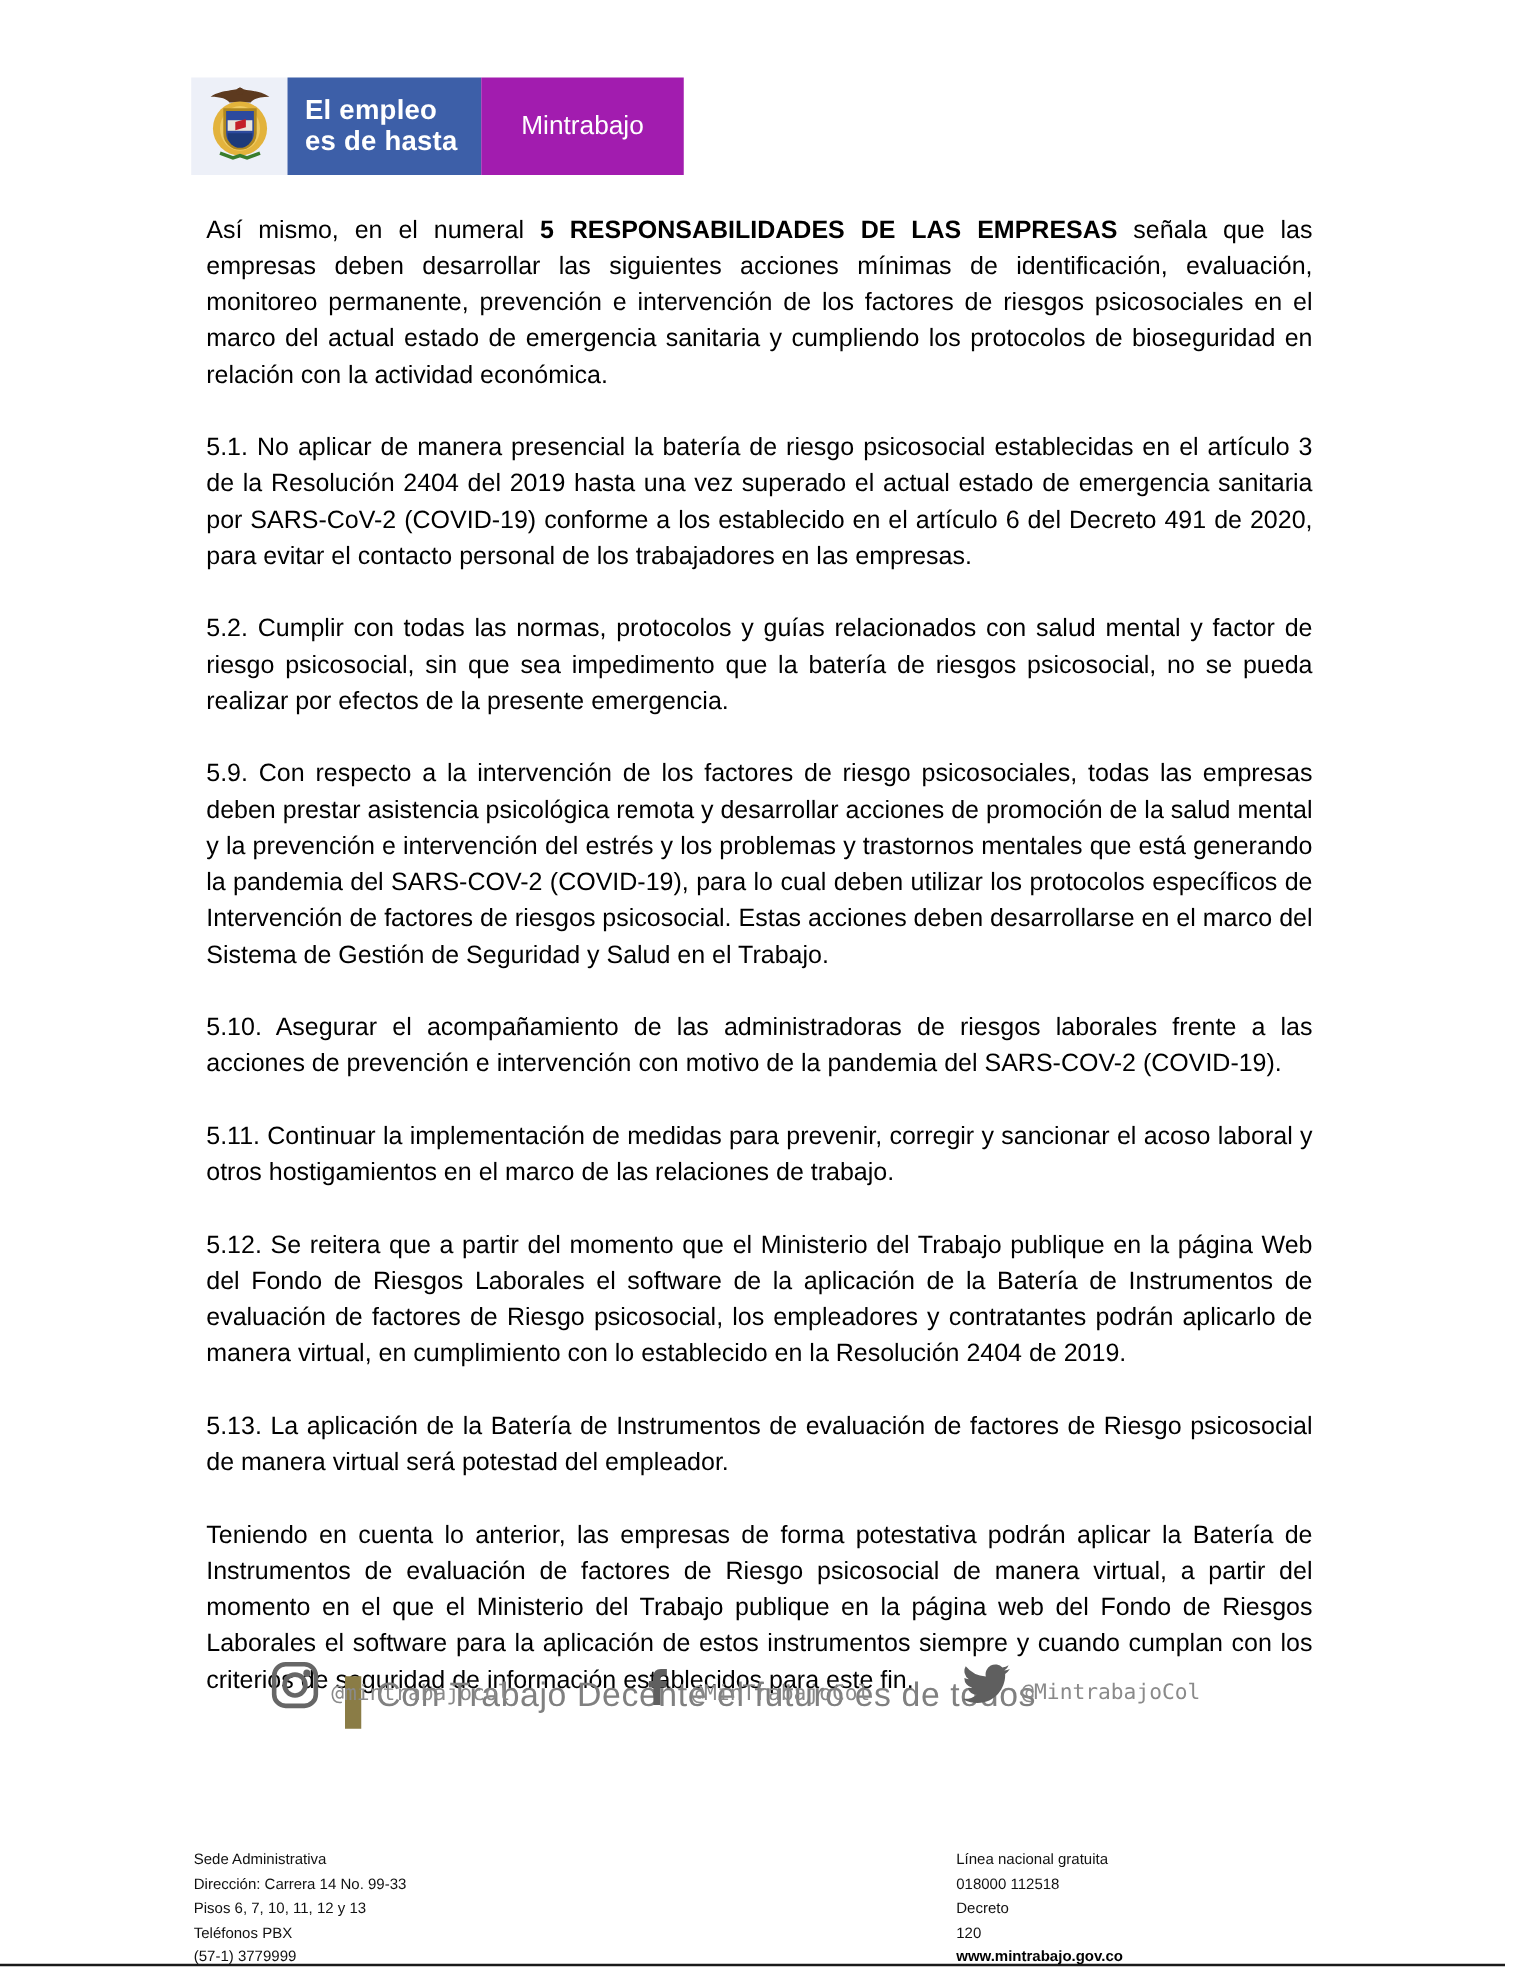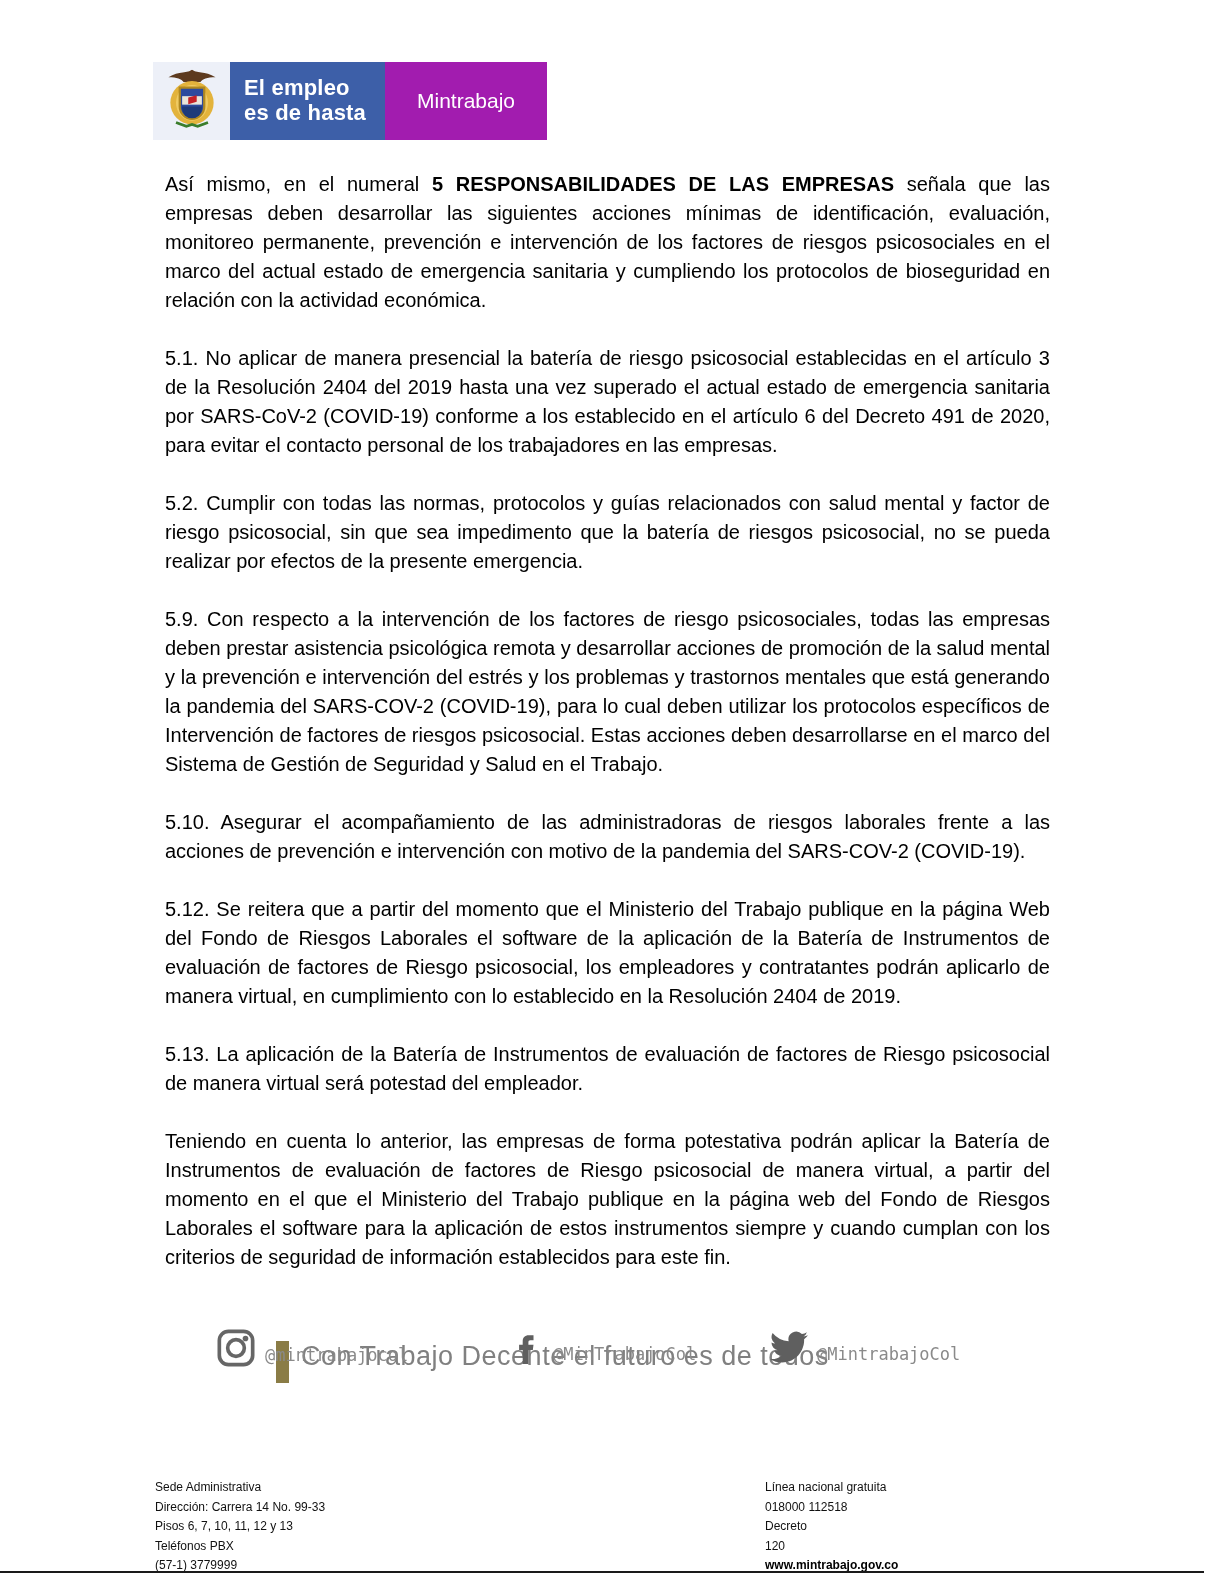--- a/index.html
+++ b/index.html
@@ -103,20 +103,21 @@
       <span>Mintrabajo</span>
     </div>
   </div>
 
   <div class="content">
     <p class="para"><span>Así mismo, en el numeral </span><b>5 RESPONSABILIDADES DE LAS EMPRESAS</b><span> señala que las empresas deben desarrollar las siguientes acciones mínimas de identificación, evaluación, monitoreo permanente, prevención e intervención de los factores de riesgos psicosociales en el marco del actual estado de emergencia sanitaria y cumpliendo los protocolos de bioseguridad en relación con la actividad económica.</span></p>
     <p class="para">5.1. No aplicar de manera presencial la batería de riesgo psicosocial establecidas en el artículo 3 de la Resolución 2404 del 2019 hasta una vez superado el actual estado de emergencia sanitaria por SARS-CoV-2 (COVID-19) conforme a los establecido en el artículo 6 del Decreto 491 de 2020, para evitar el contacto personal de los trabajadores en las empresas.</p>
     <p class="para">5.2. Cumplir con todas las normas, protocolos y guías relacionados con salud mental y factor de riesgo psicosocial, sin que sea impedimento que la batería de riesgos psicosocial, no se pueda realizar por efectos de la presente emergencia.</p>
     <p class="para">5.9. Con respecto a la intervención de los factores de riesgo psicosociales, todas las empresas deben prestar asistencia psicológica remota y desarrollar acciones de promoción de la salud mental y la prevención e intervención del estrés y los problemas y trastornos mentales que está generando la pandemia del SARS-COV-2 (COVID-19), para lo cual deben utilizar los protocolos específicos de Intervención de factores de riesgos psicosocial. Estas acciones deben desarrollarse en el marco del Sistema de Gestión de Seguridad y Salud en el Trabajo.</p>
     <p class="para">5.10. Asegurar el acompañamiento de las administradoras de riesgos laborales frente a las acciones de prevención e intervención con motivo de la pandemia del SARS-COV-2 (COVID-19).</p>
+    <p class="para">5.11. Continuar la implementación de medidas para prevenir, corregir y sancionar el acoso laboral y otros hostigamientos en el marco de las relaciones de trabajo.</p>
     <p class="para">5.12. Se reitera que a partir del momento que el Ministerio del Trabajo publique en la página Web del Fondo de Riesgos Laborales el software de la aplicación de la Batería de Instrumentos de evaluación de factores de Riesgo psicosocial, los empleadores y contratantes podrán aplicarlo de manera virtual, en cumplimiento con lo establecido en la Resolución 2404 de 2019.</p>
     <p class="para">5.13.  La aplicación de la Batería de Instrumentos de evaluación de factores de Riesgo psicosocial de manera virtual será potestad del empleador.</p>
     <p class="para">Teniendo en cuenta lo anterior, las empresas de forma potestativa podrán aplicar la Batería de Instrumentos de evaluación de factores de Riesgo psicosocial de manera virtual, a partir del momento en el que el Ministerio del Trabajo publique en la página web del Fondo de Riesgos Laborales el software para la aplicación de estos instrumentos siempre y cuando cumplan con los criterios de seguridad de información establecidos para este fin.</p>
   </div>
 
   <div class="slogan">
     <div class="slogan-bar"></div>
     <div class="slogan-text">Con Trabajo Decente el futuro es de todos</div>
   </div>
 

